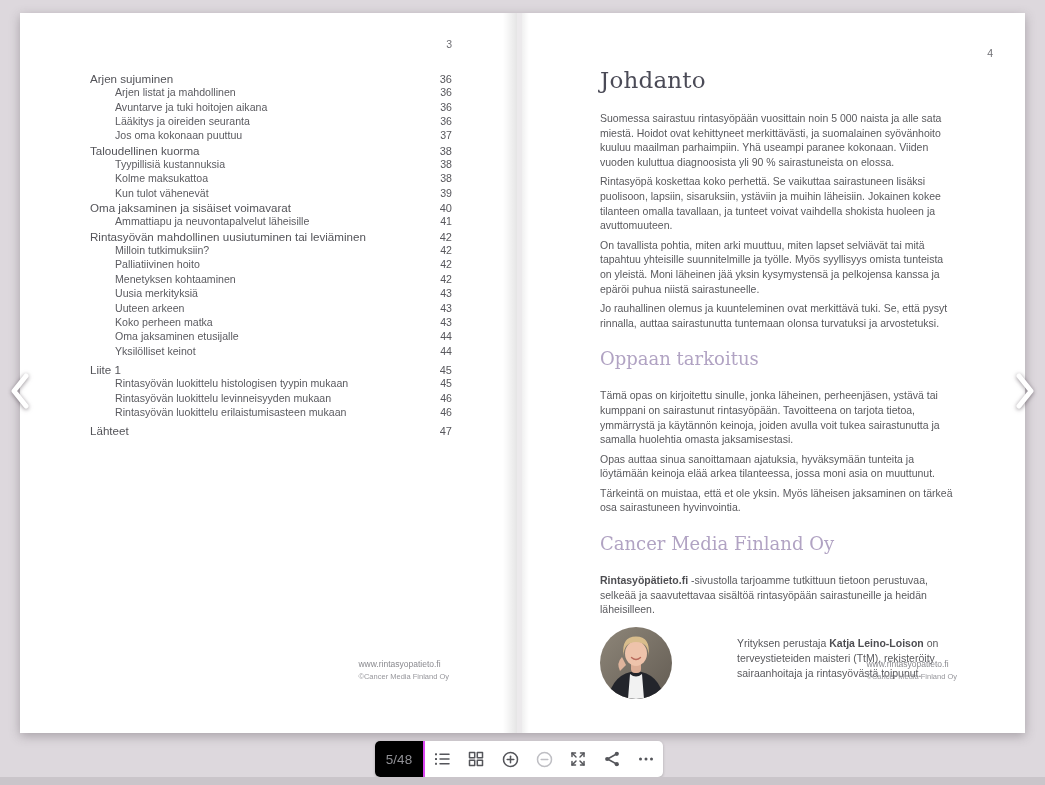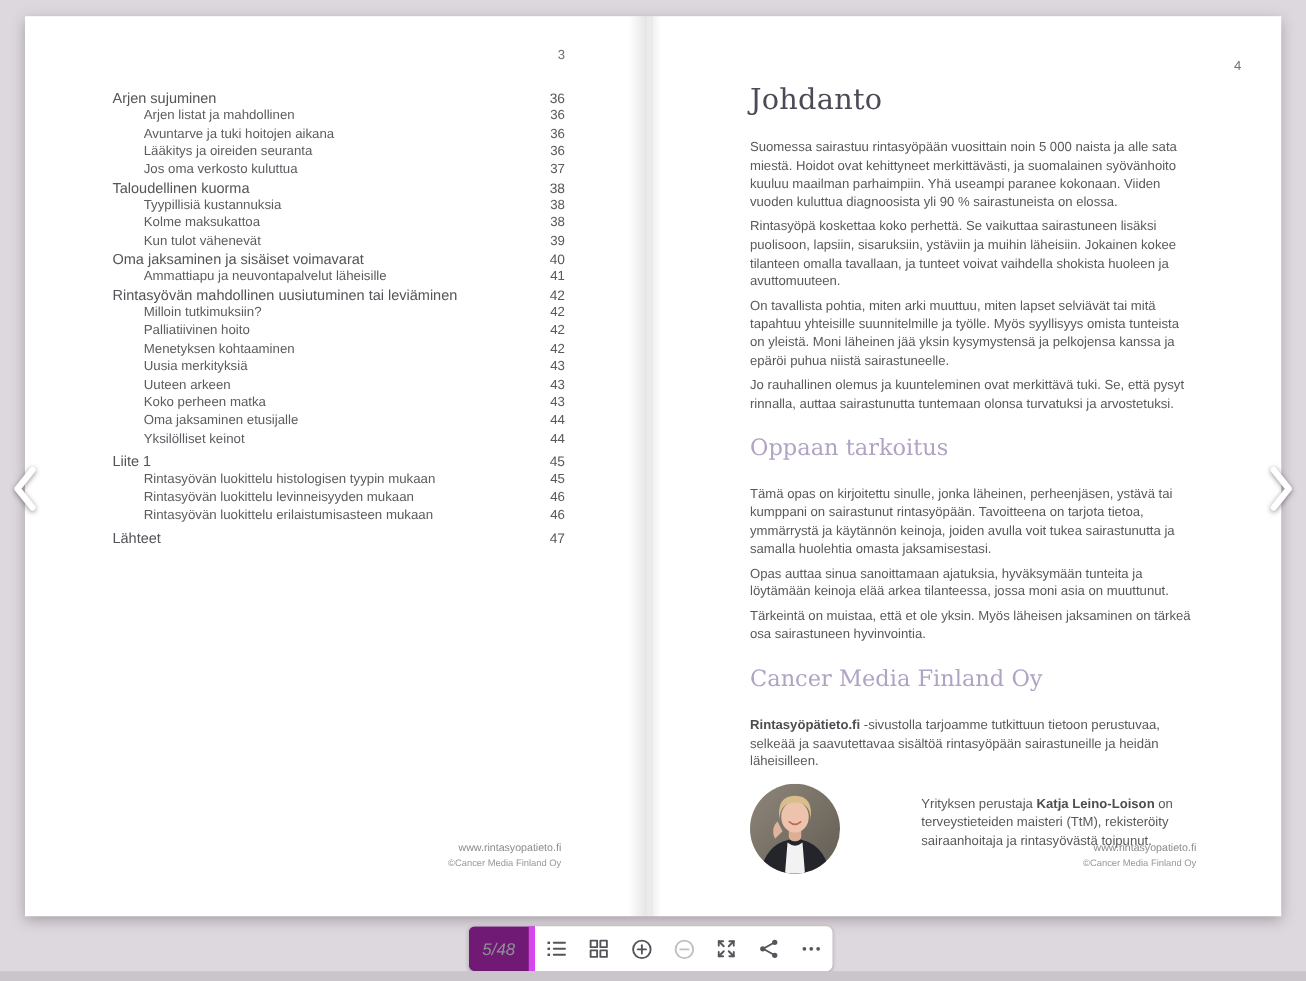--- a/index.html
+++ b/index.html
@@ -29,21 +29,21 @@
   .toc{position:absolute;left:70px;top:59px;width:362px;}
   .toc-row{display:flex;justify-content:space-between;align-items:baseline;
         height:14.35px;color:#535358;white-space:nowrap;}
   .toc-row.lvl1{font-size:11.6px;}
   .toc-row.lvl1 .toc-num{font-size:11px;}
   .toc-row.lvl2{font-size:10.6px;}
   .toc-row.lvl2 .toc-label{padding-left:25px;color:#5b5b60;}
   .toc-row.gap{margin-top:4px;}
   .toc-num{color:#57575c;}
 
-  .page-footer{position:absolute;right:68px;bottom:39px;text-align:right;line-height:1;}
+  .page-footer{position:absolute;right:68px;bottom:53px;text-align:left;line-height:1;}
   .page-footer .site{font-size:8.5px;color:#8a8a8f;margin-bottom:4px;}
   .page-footer .copy{font-size:7.5px;color:#97979c;}
 
   
   .content{position:absolute;left:78px;top:0;width:357px;color:#58585c;}
   .content h1{font-family:"DejaVu Serif","Liberation Serif",serif;font-weight:400;
         font-size:23px;line-height:28px;color:#4b4b57;margin:53px 0 17px 0;letter-spacing:.2px;}
   .content h2{font-family:"DejaVu Serif","Liberation Serif",serif;font-weight:400;
         font-size:18px;line-height:22px;color:#b1a3c3;margin:18px 0 18px 0;}
   .content p{font-size:10.5px;line-height:14.6px;margin:0 0 5px 0;color:#59595d;}
@@ -57,22 +57,22 @@
   .nav-arrow{position:absolute;top:371px;width:26px;height:40px;cursor:pointer;
         filter:drop-shadow(0 1px 2px rgba(60,50,60,.55));}
   .nav-prev{left:7px;}
   .nav-next{right:7px;}
   .nav-arrow svg{display:block;}
 
   
   .toolbar{position:absolute;left:375px;top:741px;height:36px;border-radius:5px;
         background:#ffffff;box-shadow:0 1px 3px rgba(0,0,0,.22);
         display:flex;align-items:stretch;overflow:hidden;}
-  .tb-page{width:48px;background:#701a75;border-right:5px solid #d946ef;color:#909095;
-        font-size:13.5px;display:flex;align-items:center;justify-content:center;cursor:pointer;font-style:italic;}
+  .tb-page{width:48px;background:#000000;border-right:2px solid #d946ef;color:#909095;
+        font-size:13.5px;display:flex;align-items:center;justify-content:center;cursor:pointer;}
   .tb-btn{width:34px;display:flex;align-items:center;justify-content:center;cursor:pointer;}
   .tb-btn svg{display:block;}
   .ic{stroke:#54555a;fill:none;stroke-width:1.5;stroke-linecap:round;stroke-linejoin:round;}
   .ic-fill{fill:#54555a;stroke:none;}
   .ic-dis{stroke:#bfbfc4;}
 </style>
 </head>
 <body>
 
 <div class="book">
@@ -90,21 +90,21 @@
         </div>
         <div class="toc-row lvl2">
           <span class="toc-label">Avuntarve ja tuki hoitojen aikana</span>
           <span class="toc-num">36</span>
         </div>
         <div class="toc-row lvl2">
           <span class="toc-label">Lääkitys ja oireiden seuranta</span>
           <span class="toc-num">36</span>
         </div>
         <div class="toc-row lvl2">
-          <span class="toc-label">Jos oma verkosto kuluttua</span>
+          <span class="toc-label">Jos oma kokonaan puuttuu</span>
           <span class="toc-num">37</span>
         </div>
         <div class="toc-row lvl1">
           <span class="toc-label">Taloudellinen kuorma</span>
           <span class="toc-num">38</span>
         </div>
         <div class="toc-row lvl2">
           <span class="toc-label">Tyypillisiä kustannuksia</span>
           <span class="toc-num">38</span>
         </div>

